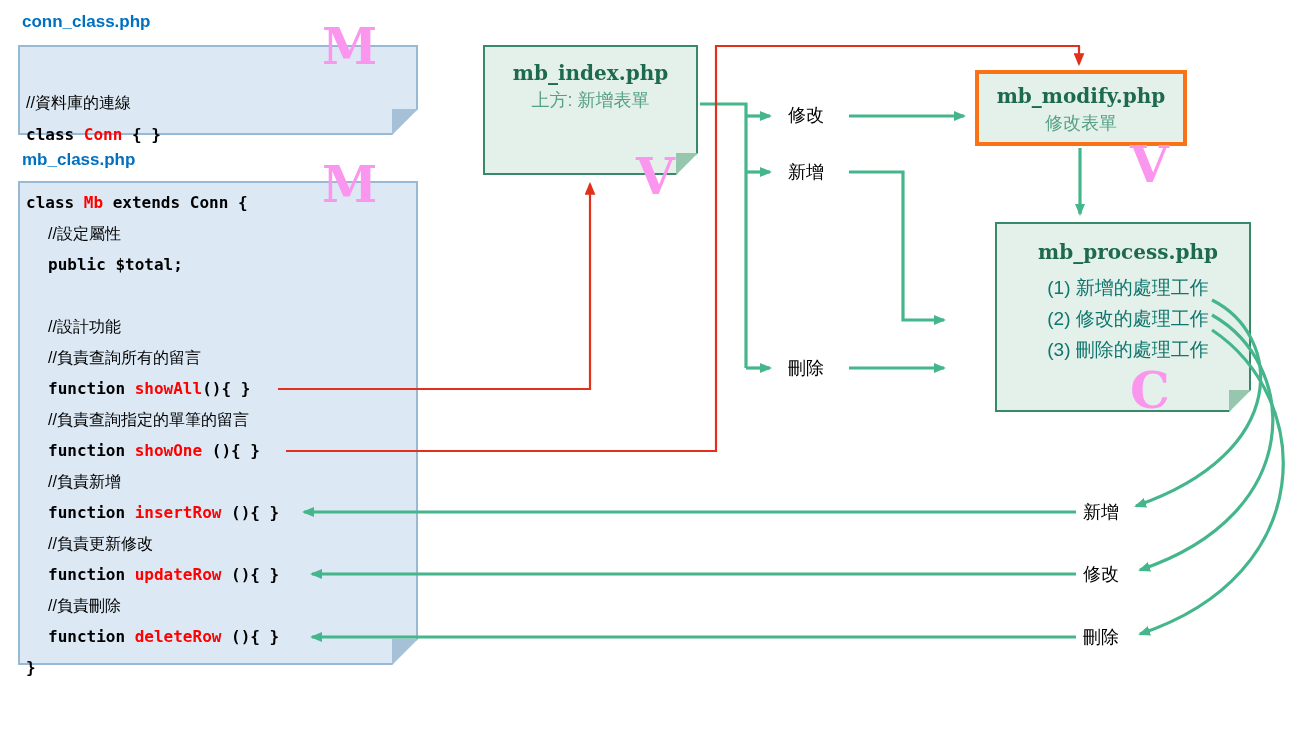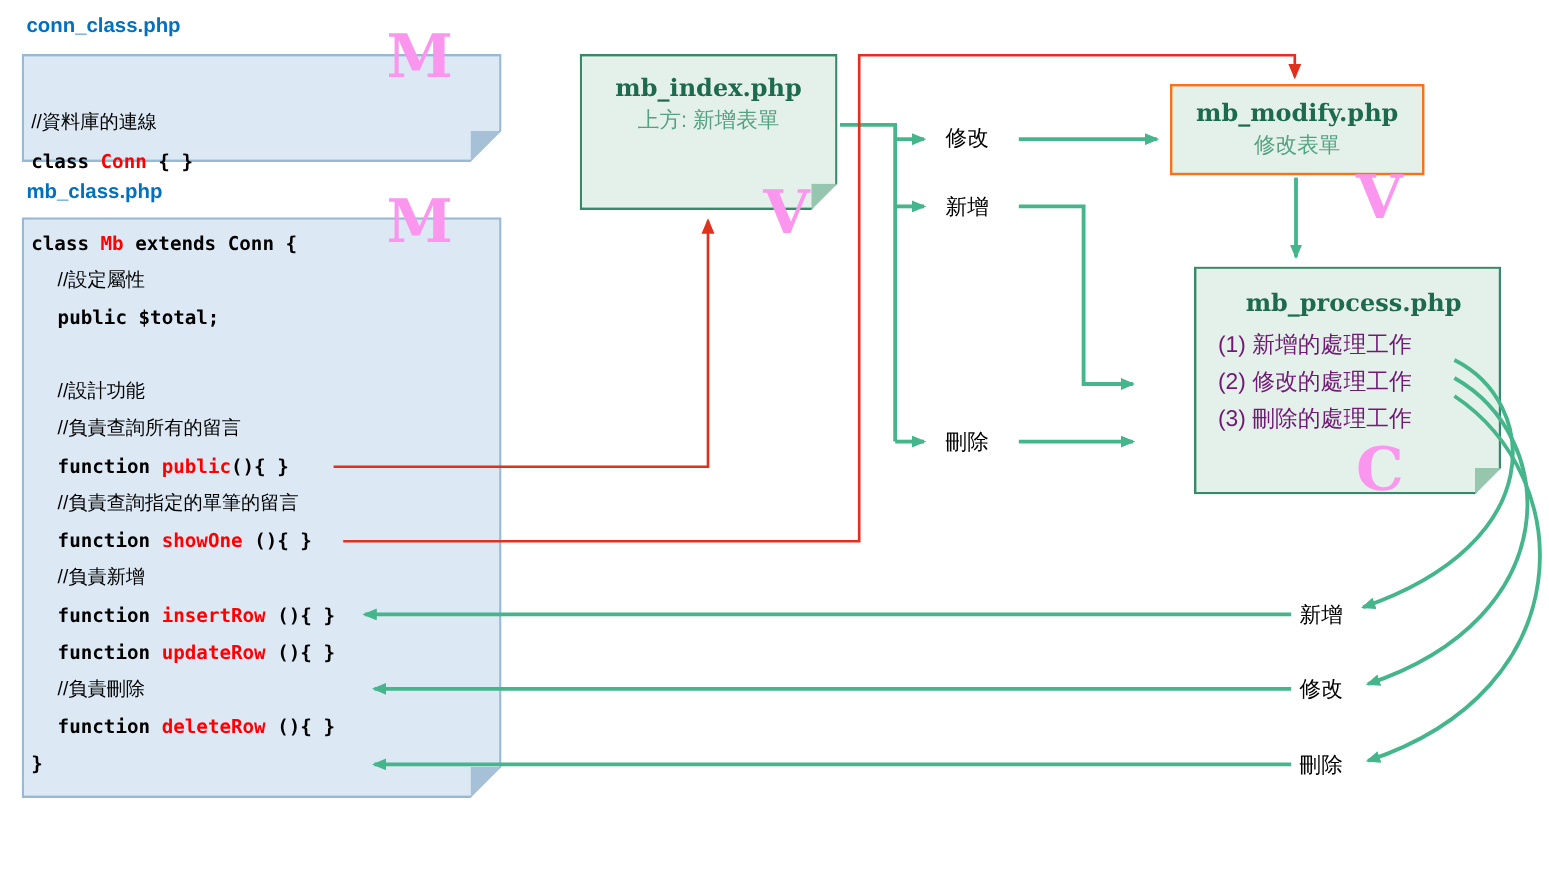--- a/index.html
+++ b/index.html
@@ -23,25 +23,25 @@
 
   
   .code-pad { padding:6px 8px 0 8px; }
   .line { height:31px; line-height:31px; white-space:pre; font-size:16px; color:#000; }
   .code { font-family:"DejaVu Sans Mono", monospace; font-weight:bold; font-size:16px; }
   .comment { font-family:"Liberation Sans", sans-serif; font-weight:normal; }
   .indent { padding-left:22px; }
   .red { color:#ff0000; }
 
   
-  .gbox { position:absolute; background:#e4f1ea; border:2px solid #f97316; box-sizing:border-box; }
+  .gbox { position:absolute; background:#e4f1ea; border:4px solid #f97316; box-sizing:border-box; }
   .gtitle { font-family:"DejaVu Serif", serif; font-weight:bold; color:#1d6a4e;
     font-size:20px; text-align:center; line-height:28px; }
   .gbody { color:#55a184; font-size:18px; text-align:center; line-height:27px; }
-  .gitem { color:#701a75; font-size:19px; text-align:left; line-height:31px; white-space:pre; }
+  .gitem { color:#0f766e; font-size:19px; text-align:center; line-height:31px; white-space:pre; }
 
   .mvc { position:absolute; font-family:"DejaVu Serif", serif; font-weight:bold;
     font-size:50px; line-height:1; color:#fb96ef; }
 
   .flabel { position:absolute; font-size:18px; color:#000000; line-height:26px; }
 
   .arrows { position:absolute; left:0; top:0; pointer-events:none; }
 </style>
 </head>
 <body>
@@ -64,25 +64,26 @@
   <div class="note blue" style="left:18px; top:181px; width:400px; height:484px;">
     <div class="note-bg"></div>
     <div class="fold"></div>
     <div class="note-content code-pad">
       <div class="line code"><span>class </span><span class="red">Mb</span><span> extends Conn {</span></div>
       <div class="line comment indent"><span>//設定屬性</span></div>
       <div class="line code indent"><span>public $total;</span></div>
       <div class="line comment indent"><span></span></div>
       <div class="line comment indent"><span>//設計功能</span></div>
       <div class="line comment indent"><span>//負責查詢所有的留言</span></div>
-      <div class="line code indent"><span>function </span><span class="red">public</span><span>(){ }</span></div>
+      <div class="line code indent"><span>function </span><span class="red">showAll</span><span>(){ }</span></div>
       <div class="line comment indent"><span>//負責查詢指定的單筆的留言</span></div>
       <div class="line code indent"><span>function </span><span class="red">showOne</span><span> (){ }</span></div>
       <div class="line comment indent"><span>//負責新增</span></div>
       <div class="line code indent"><span>function </span><span class="red">insertRow</span><span> (){ }</span></div>
+      <div class="line comment indent"><span>//負責更新修改</span></div>
       <div class="line code indent"><span>function </span><span class="red">updateRow</span><span> (){ }</span></div>
       <div class="line comment indent"><span>//負責刪除</span></div>
       <div class="line code indent"><span>function </span><span class="red">deleteRow</span><span> (){ }</span></div>
       <div class="line code"><span>}</span></div>
     </div>
   </div>
 
   <div class="note green" style="left:483px; top:45px; width:215px; height:130px;">
     <div class="note-bg"></div>
     <div class="fold"></div>

